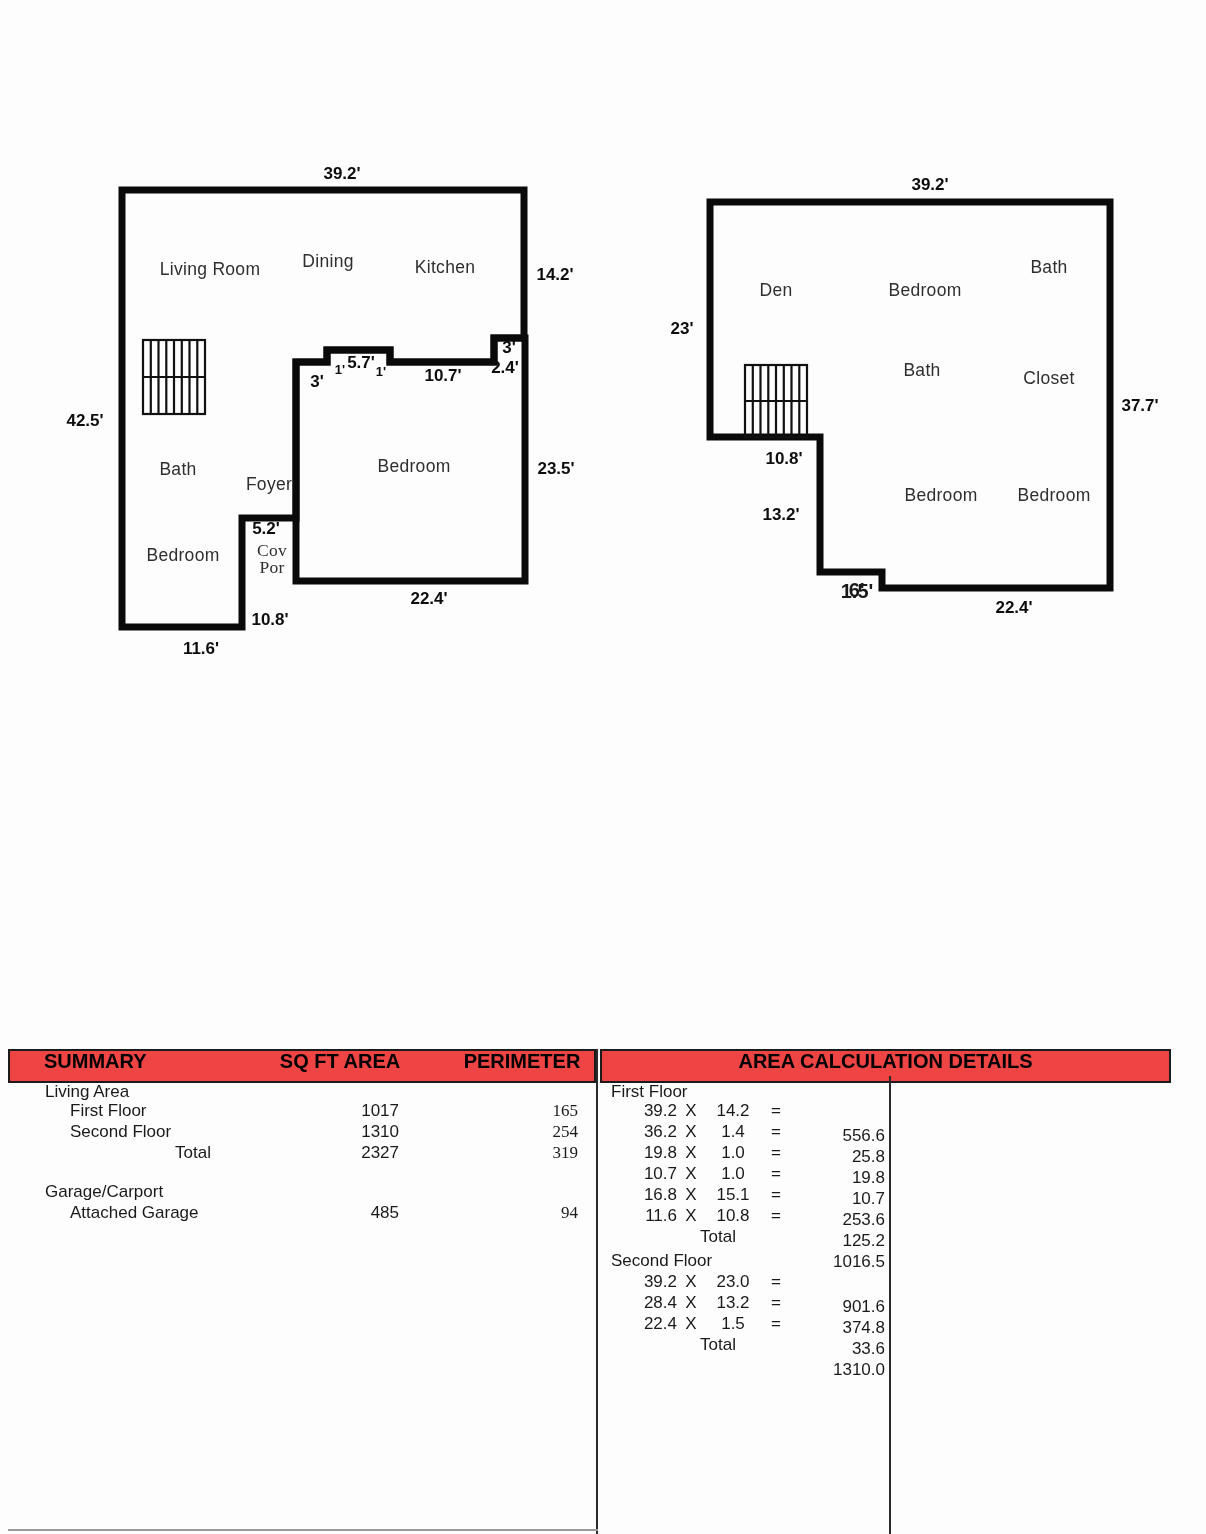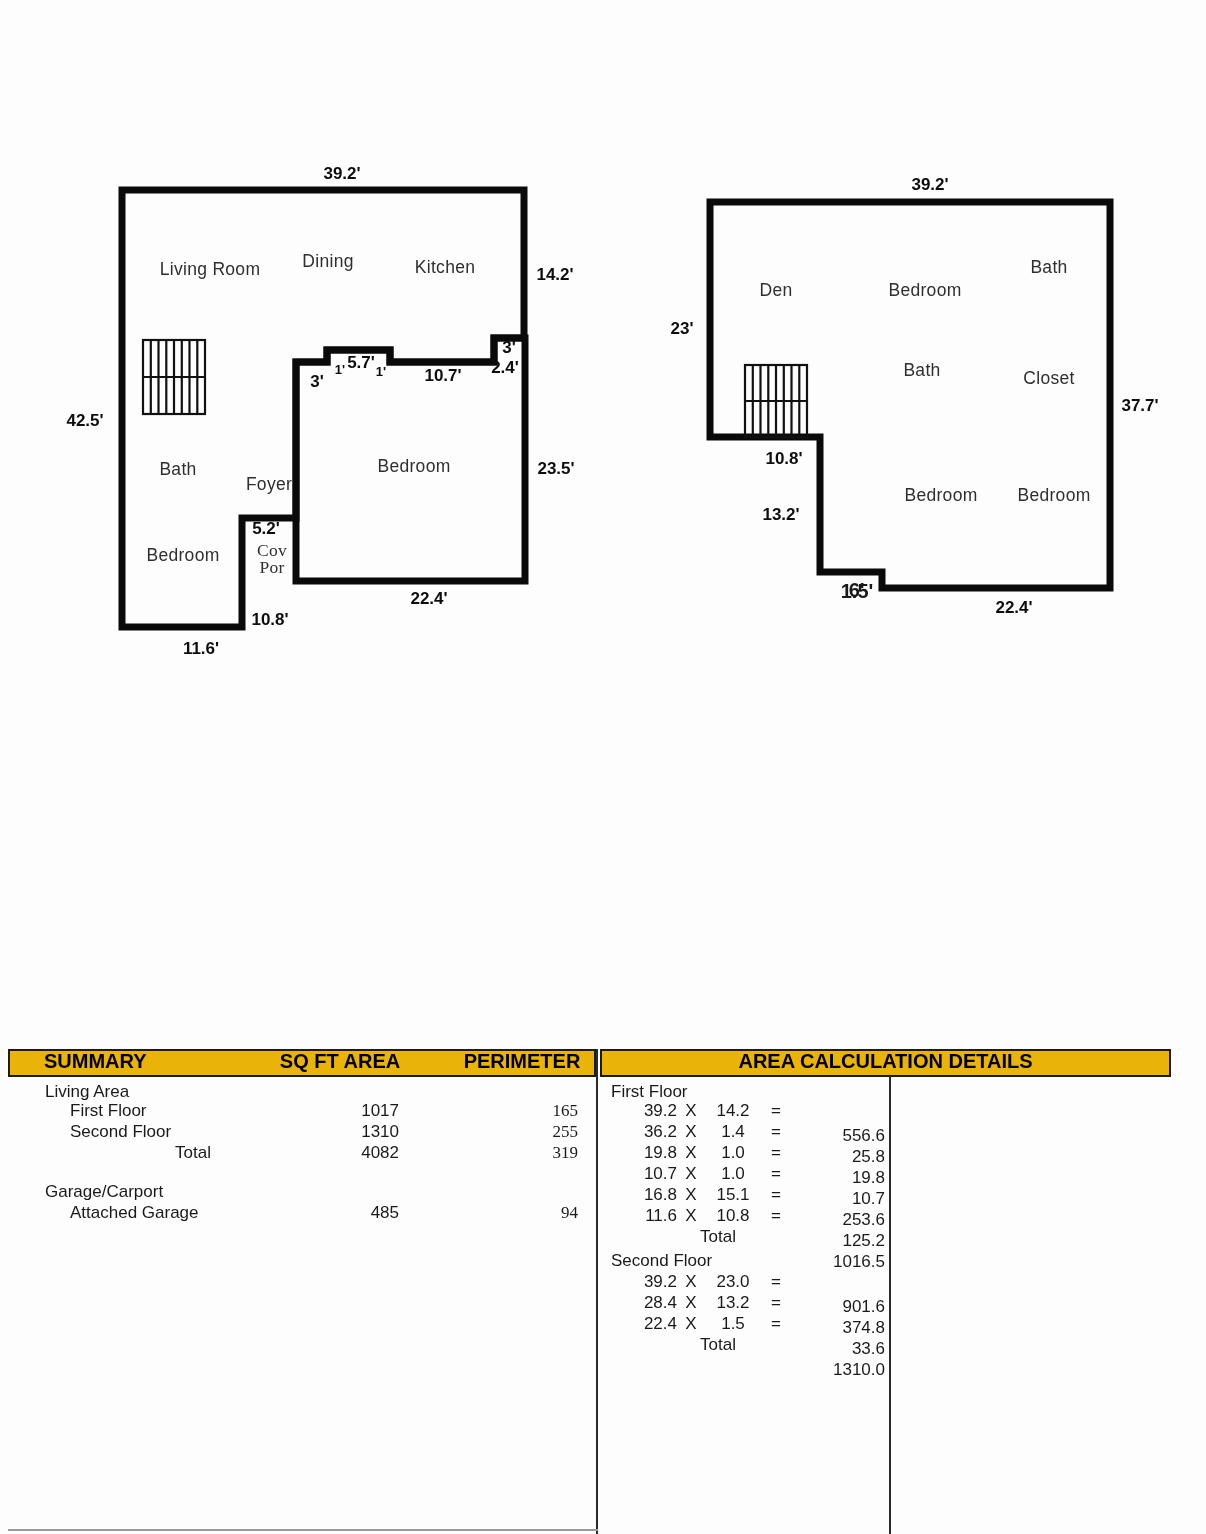--- a/index.html
+++ b/index.html
@@ -15,21 +15,21 @@
   .dim{
     position:absolute;transform:translate(-50%,-50%);
     font-size:17px;font-weight:bold;color:#0d0d0d;white-space:nowrap;
   }
   .dim.sm{font-size:13px;}
   .two-line{text-align:center;line-height:17px;font-family:Liberation Serif, serif;}
   .overlap-wrap{position:absolute;transform:translate(-50%,-50%);font-weight:bold;font-size:20px;white-space:nowrap;}
   .overlap-wrap .ov{position:absolute;left:8px;top:-1px;}
   
   .hdr{
-    position:absolute;top:1049px;height:28px;background:#eab308;
+    position:absolute;top:1049px;height:34px;background:#ef4444;
     border:2px solid #1b1b1b;box-sizing:border-box;line-height:21px;
     font-weight:bold;font-size:20px;color:#000;
   }
   .hdr-left{left:8px;width:588px;}
   .hdr-right{left:600px;width:571px;text-align:center;}
   .hdr span{white-space:nowrap;}
   .h-summary{position:absolute;left:34px;}
   .h-sqft{position:absolute;left:330px;transform:translateX(-50%);}
   .h-perim{position:absolute;left:512px;transform:translateX(-50%);}
   .vline{position:absolute;width:2px;background:#2a2a2a;}
@@ -131,25 +131,25 @@
   <span class="sl" style="left:37px">Living Area</span>
 </div>
 <div class="srow" style="top:1101px">
   <span class="sl" style="left:62px">First Floor</span>
   <span class="sa">1017</span>
   <span class="sp">165</span>
 </div>
 <div class="srow" style="top:1122px">
   <span class="sl" style="left:62px">Second Floor</span>
   <span class="sa">1310</span>
-  <span class="sp">255</span>
+  <span class="sp">254</span>
 </div>
 <div class="srow" style="top:1143px">
   <span class="sl" style="left:167px">Total</span>
-  <span class="sa">4082</span>
+  <span class="sa">2327</span>
   <span class="sp">319</span>
 </div>
 <div class="srow" style="top:1182px">
   <span class="sl" style="left:37px">Garage/Carport</span>
 </div>
 <div class="srow" style="top:1203px">
   <span class="sl" style="left:62px">Attached Garage</span>
   <span class="sa">485</span>
   <span class="sp">94</span>
 </div>

